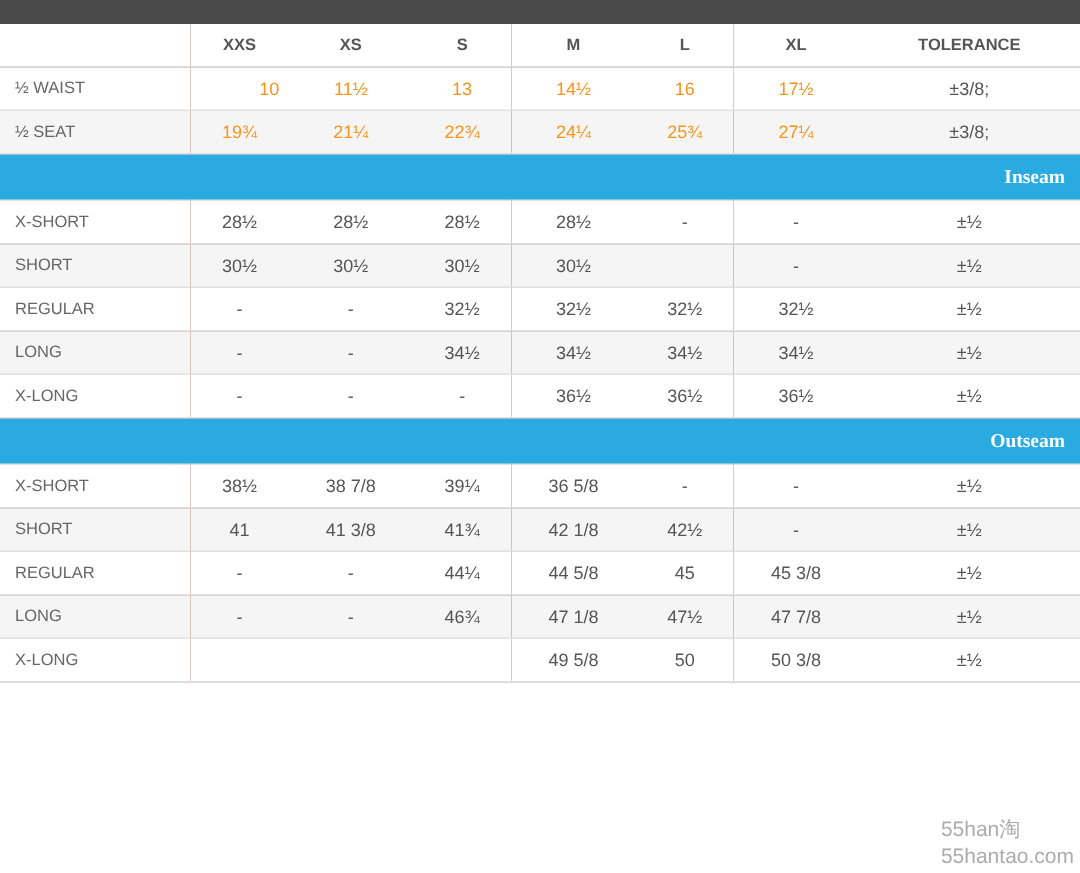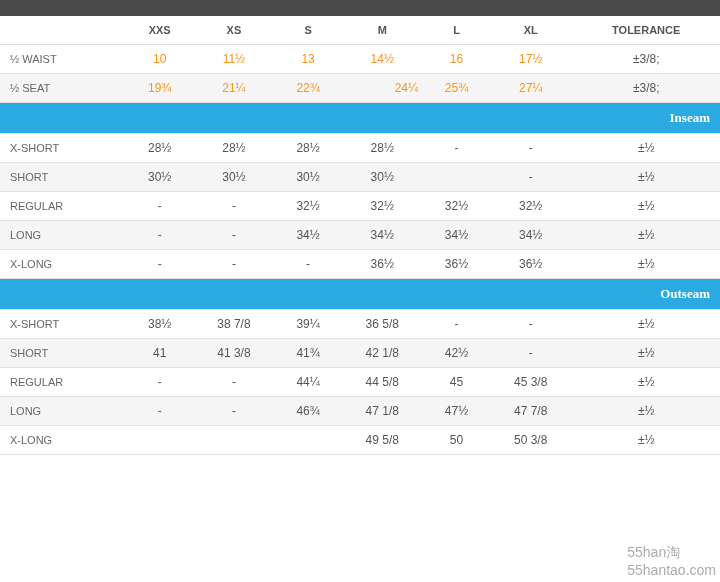--- a/index.html
+++ b/index.html
@@ -92,34 +92,34 @@
         <th>S</th>
         <th>M</th>
         <th>L</th>
         <th>XL</th>
         <th>TOLERANCE</th>
       </tr>
     </thead>
     <tbody id="table-body">
     <tr style="background: rgb(255, 255, 255);">
           <td class="row-label">½ WAIST</td>
-          <td style="color: rgb(247, 148, 29);">10</td>
+          <td style="color: rgb(247, 148, 29); text-align: right;">10</td>
           <td style="color: rgb(247, 148, 29);">11½</td>
           <td style="color: rgb(247, 148, 29);">13</td>
           <td style="color: rgb(247, 148, 29);">14½</td>
           <td style="color: rgb(247, 148, 29);">16</td>
           <td style="color: rgb(247, 148, 29);">17½</td>
           <td>±3/8;</td>
         </tr>
         <tr style="background: rgb(245, 245, 245); padding-left: 12px;">
           <td class="row-label">½ SEAT</td>
           <td style="color: rgb(247, 148, 29);">19¾</td>
           <td style="color: rgb(247, 148, 29);">21¼</td>
           <td style="color: rgb(247, 148, 29);">22¾</td>
-          <td style="color: rgb(247, 148, 29); text-align: right;">24¼</td>
+          <td style="color: rgb(247, 148, 29);">24¼</td>
           <td style="color: rgb(247, 148, 29);">25¾</td>
           <td style="color: rgb(247, 148, 29);">27¼</td>
           <td>±3/8;</td>
         </tr>
         <tr class="section-header">
           <td colspan="8">Inseam</td>
         </tr>
         <tr style="background: rgb(255, 255, 255);">
           <td class="row-label">X-SHORT</td>
           <td>28½</td>

